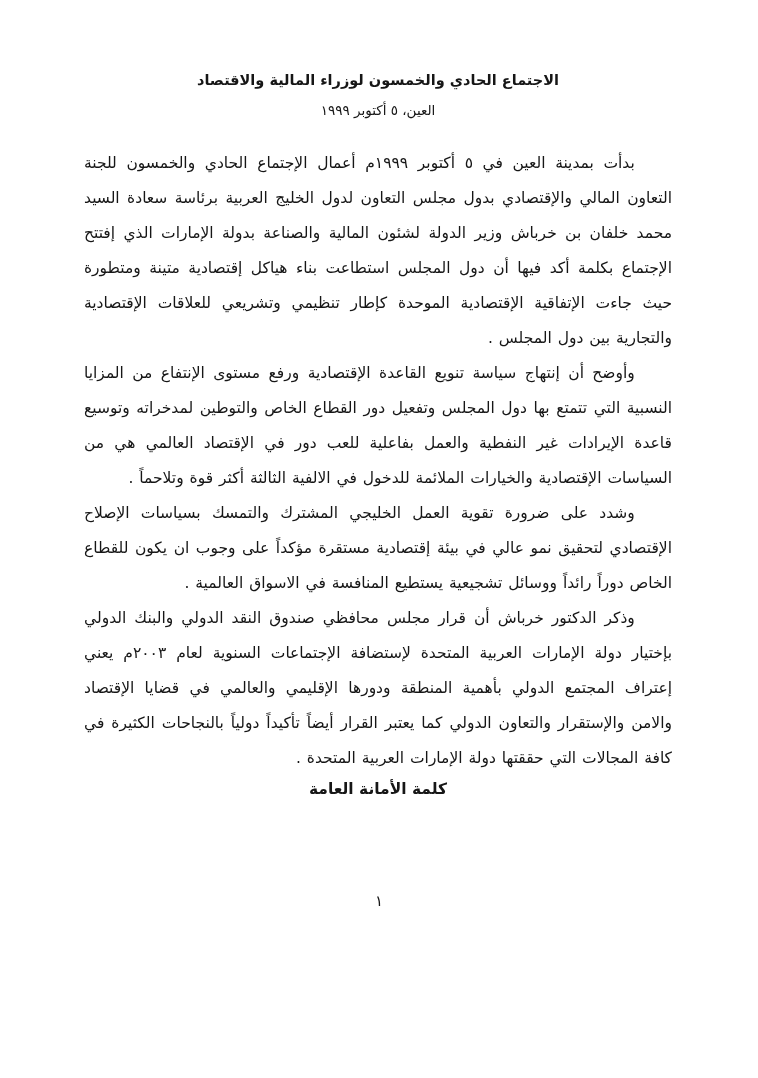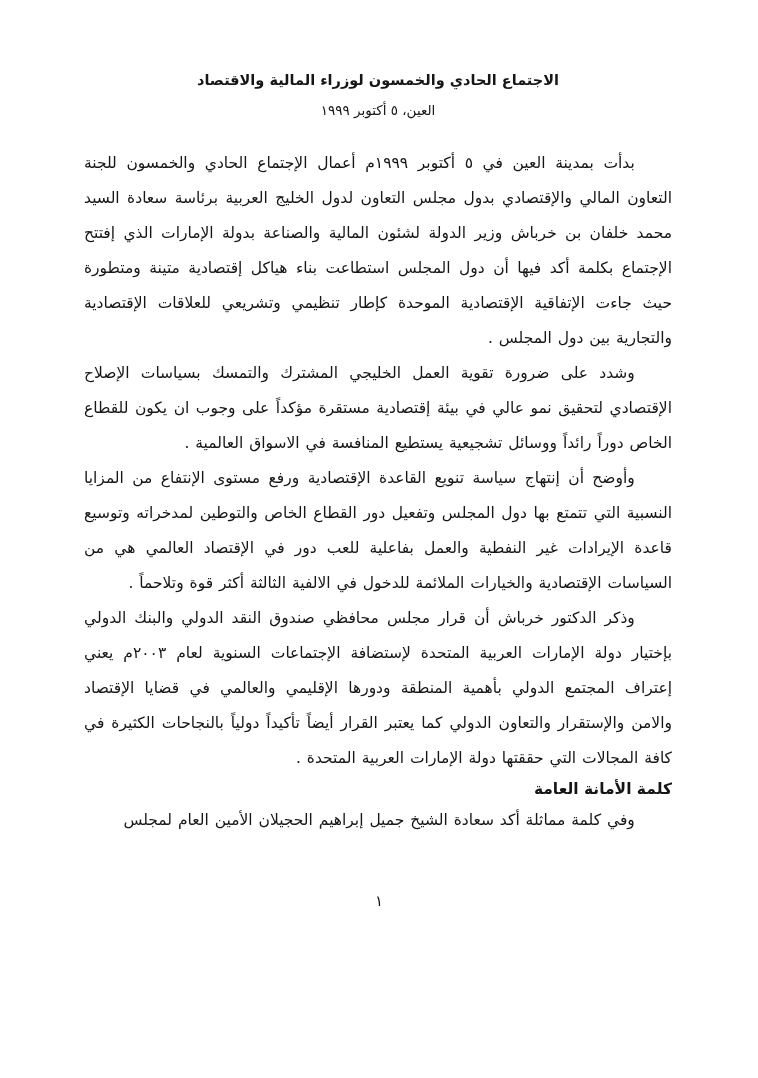--- a/index.html
+++ b/index.html
@@ -40,21 +40,21 @@
     line-height: 35px;
     text-align: justify;
     text-indent: 2.4em;
     word-spacing: 1px;
   }
   .section-heading {
     margin: 0;
     font-size: 15.5px;
     line-height: 27px;
     font-weight: bold;
-    text-align: right;
+    text-align: center;
   }
   .page-number {
     position: absolute;
     top: 880px;
     left: 0;
     right: 0;
     text-align: center;
     font-size: 15px;
     color: #161616;
   }
@@ -64,22 +64,21 @@
 
 <div class="page">
 
   <header class="doc-header">
     <h1 class="doc-title">الاجتماع الحادي والخمسون لوزراء المالية والاقتصاد</h1>
     <h2 class="doc-subtitle">العين، ٥ أكتوبر ١٩٩٩</h2>
   </header>
 
   <main class="doc-body">
     <p>بدأت بمدينة العين في ٥ أكتوبر ١٩٩٩م أعمال الإجتماع الحادي والخمسون للجنة التعاون المالي والإقتصادي بدول مجلس التعاون لدول الخليج العربية برئاسة سعادة السيد محمد خلفان بن خرباش وزير الدولة لشئون المالية والصناعة بدولة الإمارات الذي إفتتح الإجتماع بكلمة أكد فيها أن دول المجلس استطاعت بناء هياكل إقتصادية متينة ومتطورة حيث جاءت الإتفاقية الإقتصادية الموحدة كإطار تنظيمي وتشريعي للعلاقات الإقتصادية والتجارية بين دول المجلس .</p>
+    <p>وأوضح أن إنتهاج سياسة تنويع القاعدة الإقتصادية ورفع مستوى الإنتفاع من المزايا النسبية التي تتمتع بها دول المجلس وتفعيل دور القطاع الخاص والتوطين لمدخراته وتوسيع قاعدة الإيرادات غير النفطية والعمل بفاعلية للعب دور في الإقتصاد العالمي هي من السياسات الإقتصادية والخيارات الملائمة للدخول في الالفية الثالثة أكثر قوة وتلاحماً .</p>
     <p>وشدد على ضرورة تقوية العمل الخليجي المشترك والتمسك بسياسات الإصلاح الإقتصادي لتحقيق نمو عالي في بيئة إقتصادية مستقرة مؤكداً على وجوب ان يكون للقطاع الخاص دوراً رائداً ووسائل تشجيعية يستطيع المنافسة في الاسواق العالمية .</p>
-    <p>وأوضح أن إنتهاج سياسة تنويع القاعدة الإقتصادية ورفع مستوى الإنتفاع من المزايا النسبية التي تتمتع بها دول المجلس وتفعيل دور القطاع الخاص والتوطين لمدخراته وتوسيع قاعدة الإيرادات غير النفطية والعمل بفاعلية للعب دور في الإقتصاد العالمي هي من السياسات الإقتصادية والخيارات الملائمة للدخول في الالفية الثالثة أكثر قوة وتلاحماً .</p>
     <p>وذكر الدكتور خرباش أن قرار مجلس محافظي صندوق النقد الدولي والبنك الدولي بإختيار دولة الإمارات العربية المتحدة لإستضافة الإجتماعات السنوية لعام ٢٠٠٣م يعني إعتراف المجتمع الدولي بأهمية المنطقة ودورها الإقليمي والعالمي في قضايا الإقتصاد والامن والإستقرار والتعاون الدولي كما يعتبر القرار أيضاً تأكيداً دولياً بالنجاحات الكثيرة في كافة المجالات التي حققتها دولة الإمارات العربية المتحدة .</p>
     <h3 class="section-heading">كلمة الأمانة العامة</h3>
-    <p>وفي كلمة مماثلة أكد سعادة الشيخ جميل إبراهيم الحجيلان الأمين العام لمجلس</p>
   </main>
 
   <footer class="page-number">١</footer>
 
 </div>
 
 </body></html>

